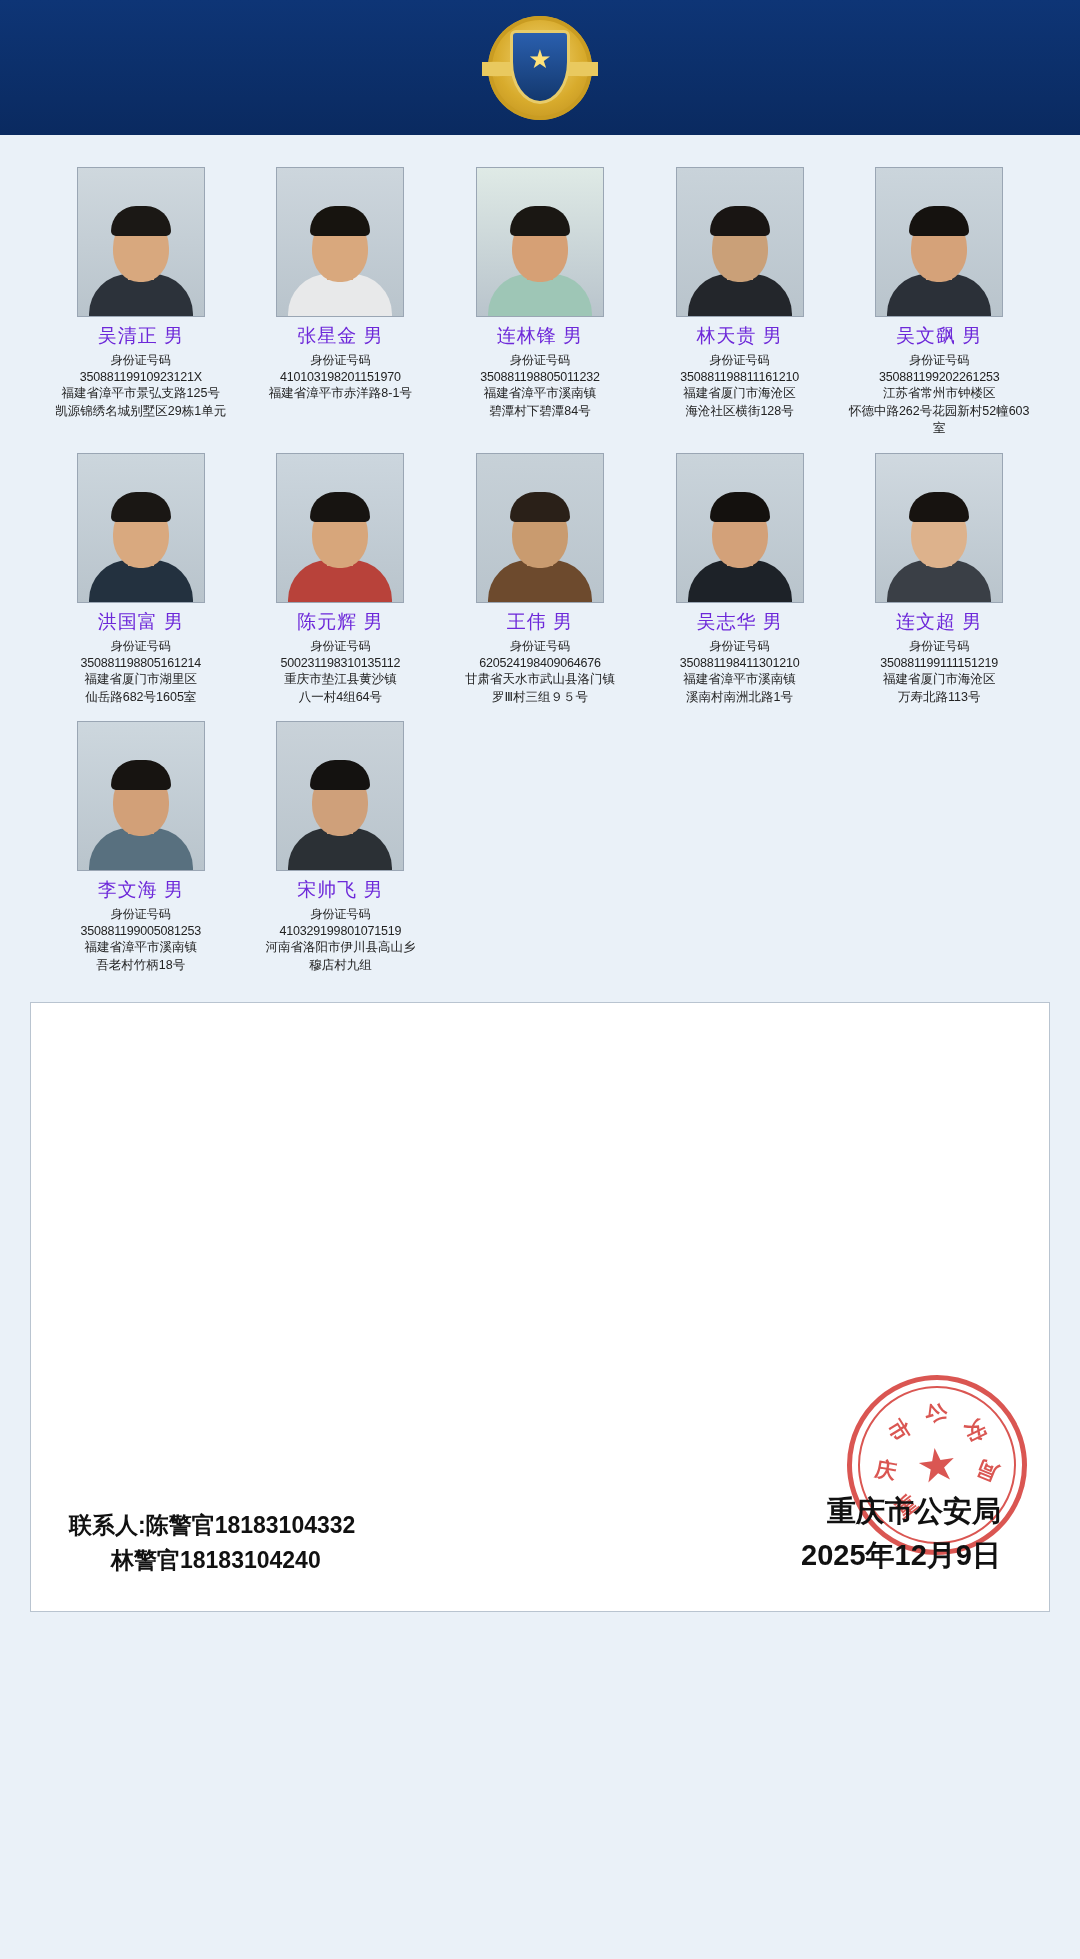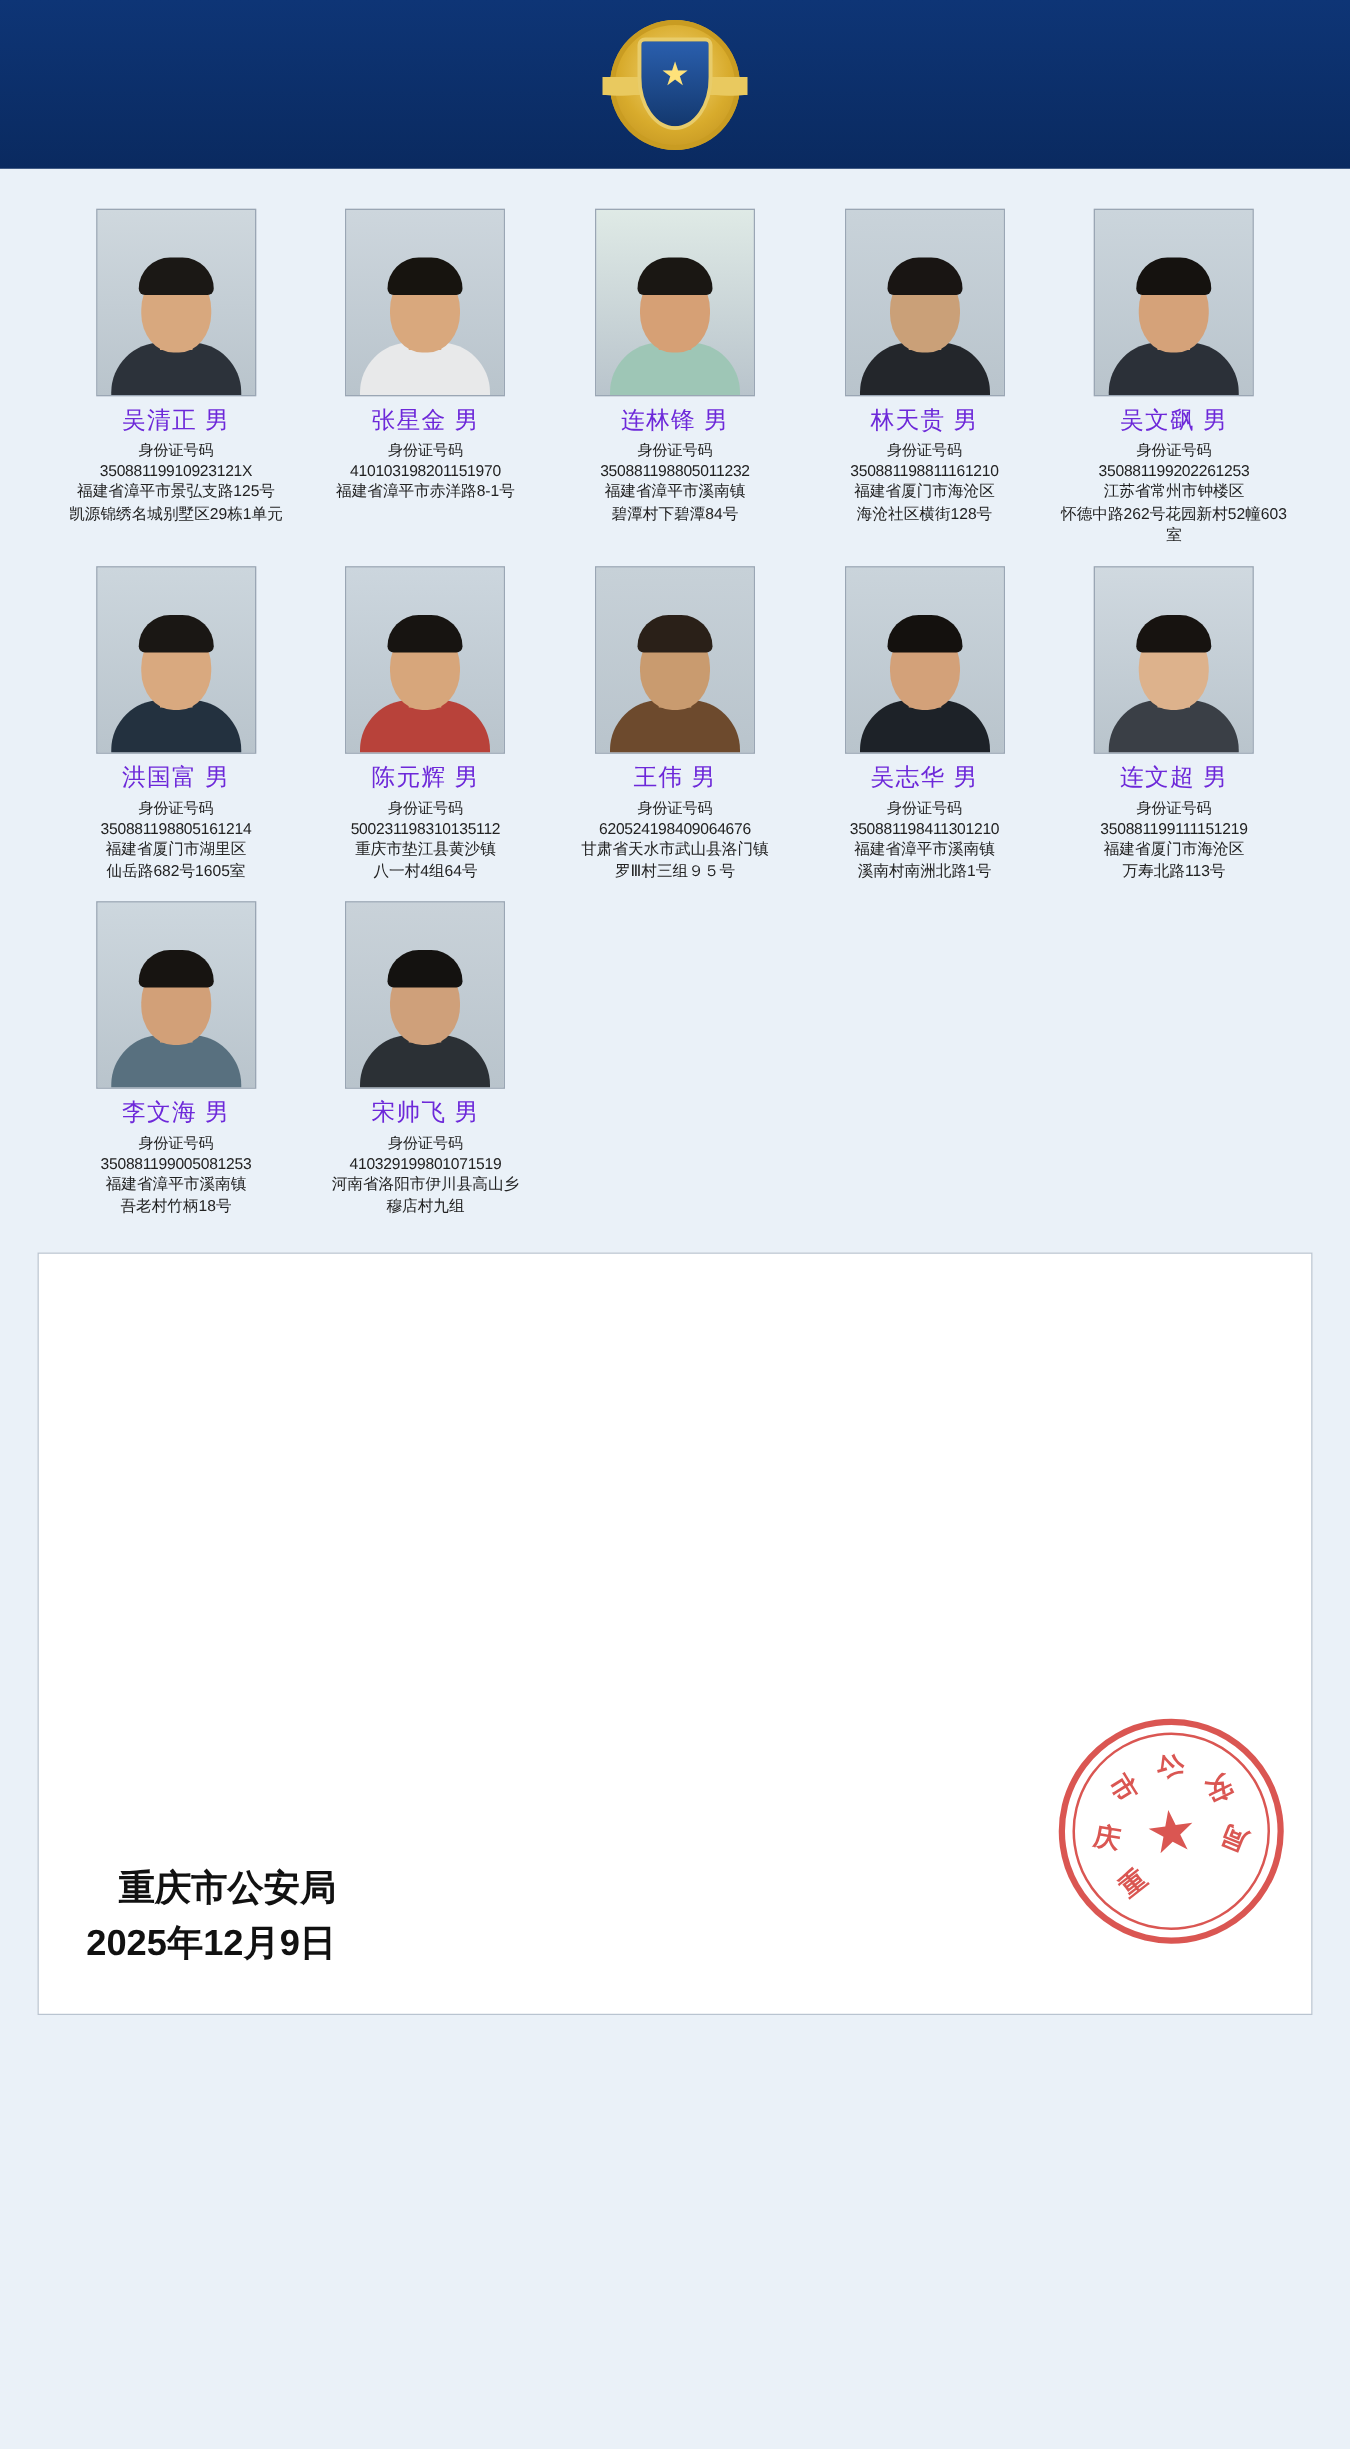--- a/index.html
+++ b/index.html
@@ -372,20 +372,24 @@
               <span style="transform: rotate(-24deg) translate(0px, -60px) rotate(90deg);">市</span>
               <span style="transform: rotate(24deg) translate(0px, -60px) rotate(90deg);">公</span>
               <span style="transform: rotate(72deg) translate(0px, -60px) rotate(90deg);">安</span>
               <span style="transform: rotate(120deg) translate(0px, -60px) rotate(90deg);">局</span>
             </div>
           <div class="star2">★</div>
         </div>
       </div>
 
       <div class="footer-row">
+        <div class="contacts">
+          <div>联系人:陈警官18183104332</div>
+          <div>林警官18183104240</div>
+        </div>
         <div class="signoff">
           <div>重庆市公安局</div>
           <div>2025年12月9日</div>
         </div>
       </div>
     </div>
   </div>
 
 
 </div>

